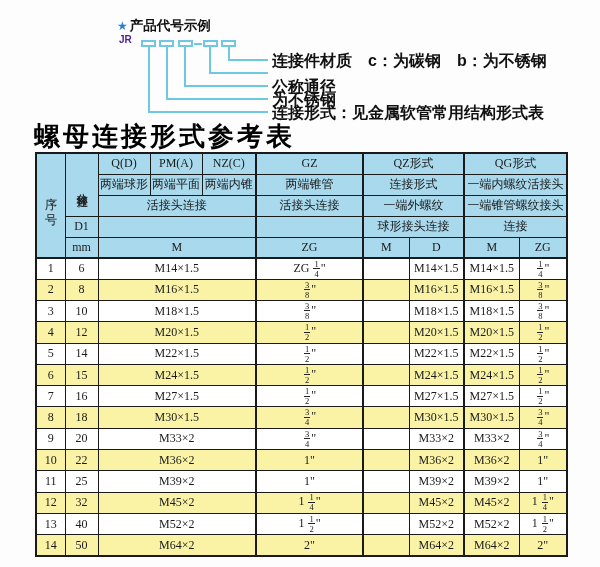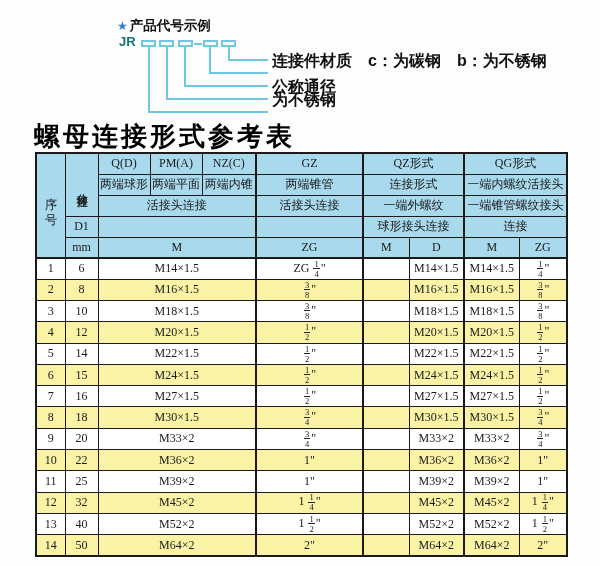--- a/index.html
+++ b/index.html
@@ -20,21 +20,21 @@
   .diagram{position:absolute;left:0;top:0;width:540px;height:125px;}
   .diag-heading{
     position:absolute;left:117px;top:17px;
     font-family:"Liberation Sans","DejaVu Sans",sans-serif;
     font-size:13.5px;font-weight:bold;color:#111;white-space:nowrap;
   }
   .diag-heading .star{color:var(--star-blue);margin-right:2px;font-size:12px;}
   .code-prefix{
     position:absolute;left:119px;top:34px;
     font-family:"Liberation Sans","DejaVu Sans",sans-serif;
-    font-size:13px;font-weight:bold;color:#0f766e;
+    font-size:10px;font-weight:bold;color:#4c1d95;
   }
   .code-box{
     position:absolute;top:40px;width:15px;height:7px;
     border:2px solid var(--line-blue);background:transparent;
   }
   .code-dash{position:absolute;top:43px;width:8px;border-top:2px solid var(--line-blue);height:0;}
   .conn{
     position:absolute;border-left:2px solid var(--line-blue);
     border-bottom:2px solid var(--line-blue);
   }
@@ -100,20 +100,21 @@
 
   <div class="conn" style="left:228px;top:47px;width:40px;height:14px;"></div>
   <div class="conn" style="left:209px;top:47px;width:59px;height:27px;"></div>
   <div class="conn" style="left:184px;top:47px;width:84px;height:40px;"></div>
   <div class="conn" style="left:166px;top:47px;width:102px;height:53px;"></div>
   <div class="conn" style="left:148px;top:47px;width:120px;height:66px;"></div>
 
   <div class="diag-label" style="top:54px;">连接件材质　c：为碳钢　b：为不锈钢</div>
   <div class="diag-label" style="top:80px;">公称通径</div>
   <div class="diag-label" style="top:93px;">为不锈钢</div>
+  <div class="diag-label" style="top:106px;">连接形式：见金属软管常用结构形式表</div>
 </div>
 
 <div class="page-title">螺母连接形式参考表</div>
 
 <div class="tbl-wrap">
   <table>
     <colgroup>
       <col style="width:29px">
         <col style="width:33px">
       <col style="width:52px">

